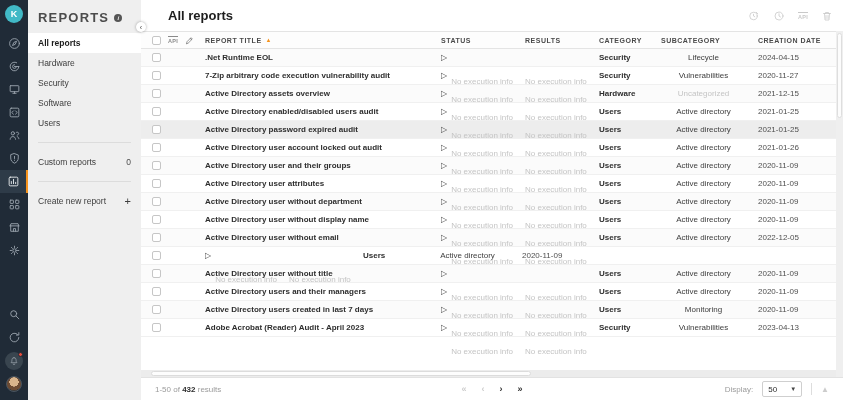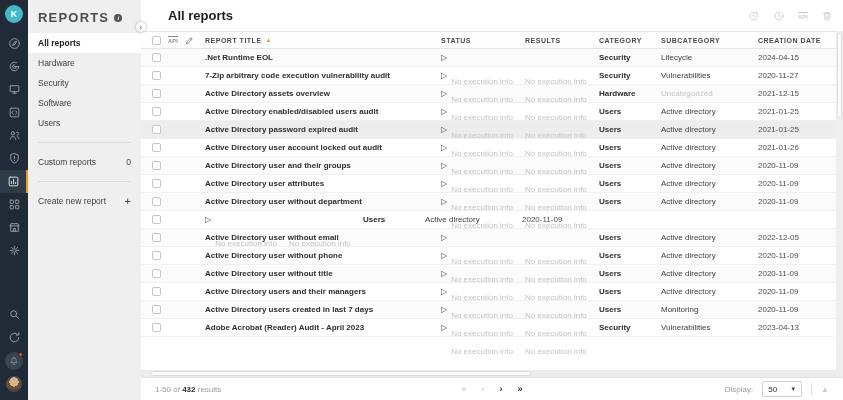--- a/index.html
+++ b/index.html
@@ -73,21 +73,21 @@
   .sort-ic { color:#f7941d; font-size:6px; }
 
   .tbody { flex:1; overflow:hidden; }
   .trow { height:18px; display:flex; align-items:center; border-bottom:1px solid #f0f0f0; font-size:8px; cursor:pointer; }
   .trow:nth-child(odd) { background:#fbfbfb; }
   .trow.highlight { background:#ededed; }
   .cell-title { color:#2e2e2e; font-weight:bold; white-space:nowrap; overflow:hidden; }
   .play { color:#4a4a4a; font-size:8px; line-height:8px; }
   .mutetext { color:#c4c4c4;margin-top:48px; }
   .cell-cat { color:#2e2e2e; font-weight:bold; }
-  .cell-sub { color:#3d3d3d; }
+  .cell-sub { color:#3d3d3d;text-align:center; }
   .cell-sub.muted { color:#c4c4c4; }
   .cell-date { color:#4f4f4f; }
 
   .vscroll { width:7px; background:#efefef; position:relative; flex-shrink:0; }
   .vthumb { position:absolute; top:2px; left:1px; width:5px; height:85px; background:#fcfcfc; border:1px solid #dedede; border-radius:3px; }
   .hscroll { height:7px; background:#ececec; position:relative; flex-shrink:0; }
   .hthumb { position:absolute; top:1px; left:10px; width:380px; height:5px; background:#fdfdfd; border:1px solid #dcdcdc; border-radius:3px; }
 
   
   .foot { height:23px; border-top:1px solid #e2e2e2; display:flex; align-items:center; padding:0 14px; font-size:8px; position:relative; }
@@ -408,20 +408,21 @@
     </div>
     <div class="col-results mutetext">No execution info</div>
     <div class="col-category cell-cat">Users</div>
     <div class="col-subcat cell-sub">Active directory</div>
     <div class="col-date cell-date">2020-11-09</div>
   </div>
             <div class="trow">
     <div class="col-tools">
                 <span class="cb"></span>
               </div>
+    <div class="col-title cell-title">Active Directory user without display name</div>
     <div class="col-status">
       <span class="play">▷</span>
       <span class="mutetext">No execution info</span>
     </div>
     <div class="col-results mutetext">No execution info</div>
     <div class="col-category cell-cat">Users</div>
     <div class="col-subcat cell-sub">Active directory</div>
     <div class="col-date cell-date">2020-11-09</div>
   </div>
             <div class="trow">
@@ -435,21 +436,20 @@
     </div>
     <div class="col-results mutetext">No execution info</div>
     <div class="col-category cell-cat">Users</div>
     <div class="col-subcat cell-sub">Active directory</div>
     <div class="col-date cell-date">2022-12-05</div>
   </div>
             <div class="trow">
     <div class="col-tools">
                 <span class="cb"></span>
               </div>
-    <div class="col-title cell-title">Active Directory user without phone</div>
     <div class="col-status">
       <span class="play">▷</span>
       <span class="mutetext">No execution info</span>
     </div>
     <div class="col-results mutetext">No execution info</div>
     <div class="col-category cell-cat">Users</div>
     <div class="col-subcat cell-sub">Active directory</div>
     <div class="col-date cell-date">2020-11-09</div>
   </div>
             <div class="trow">

